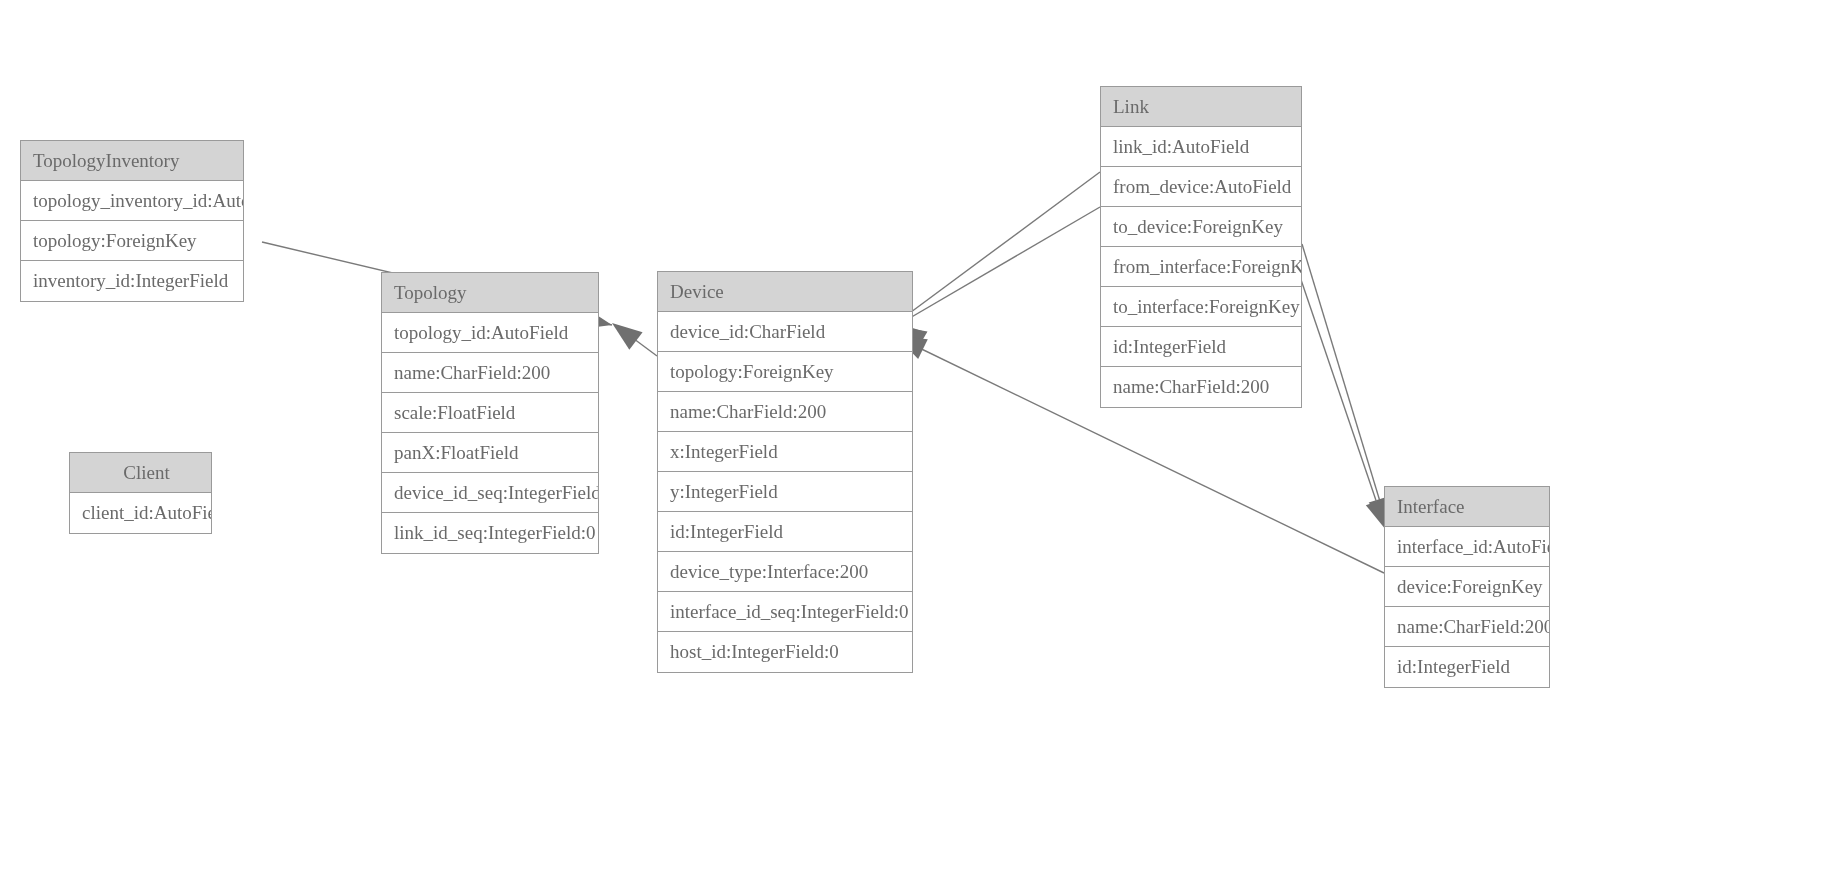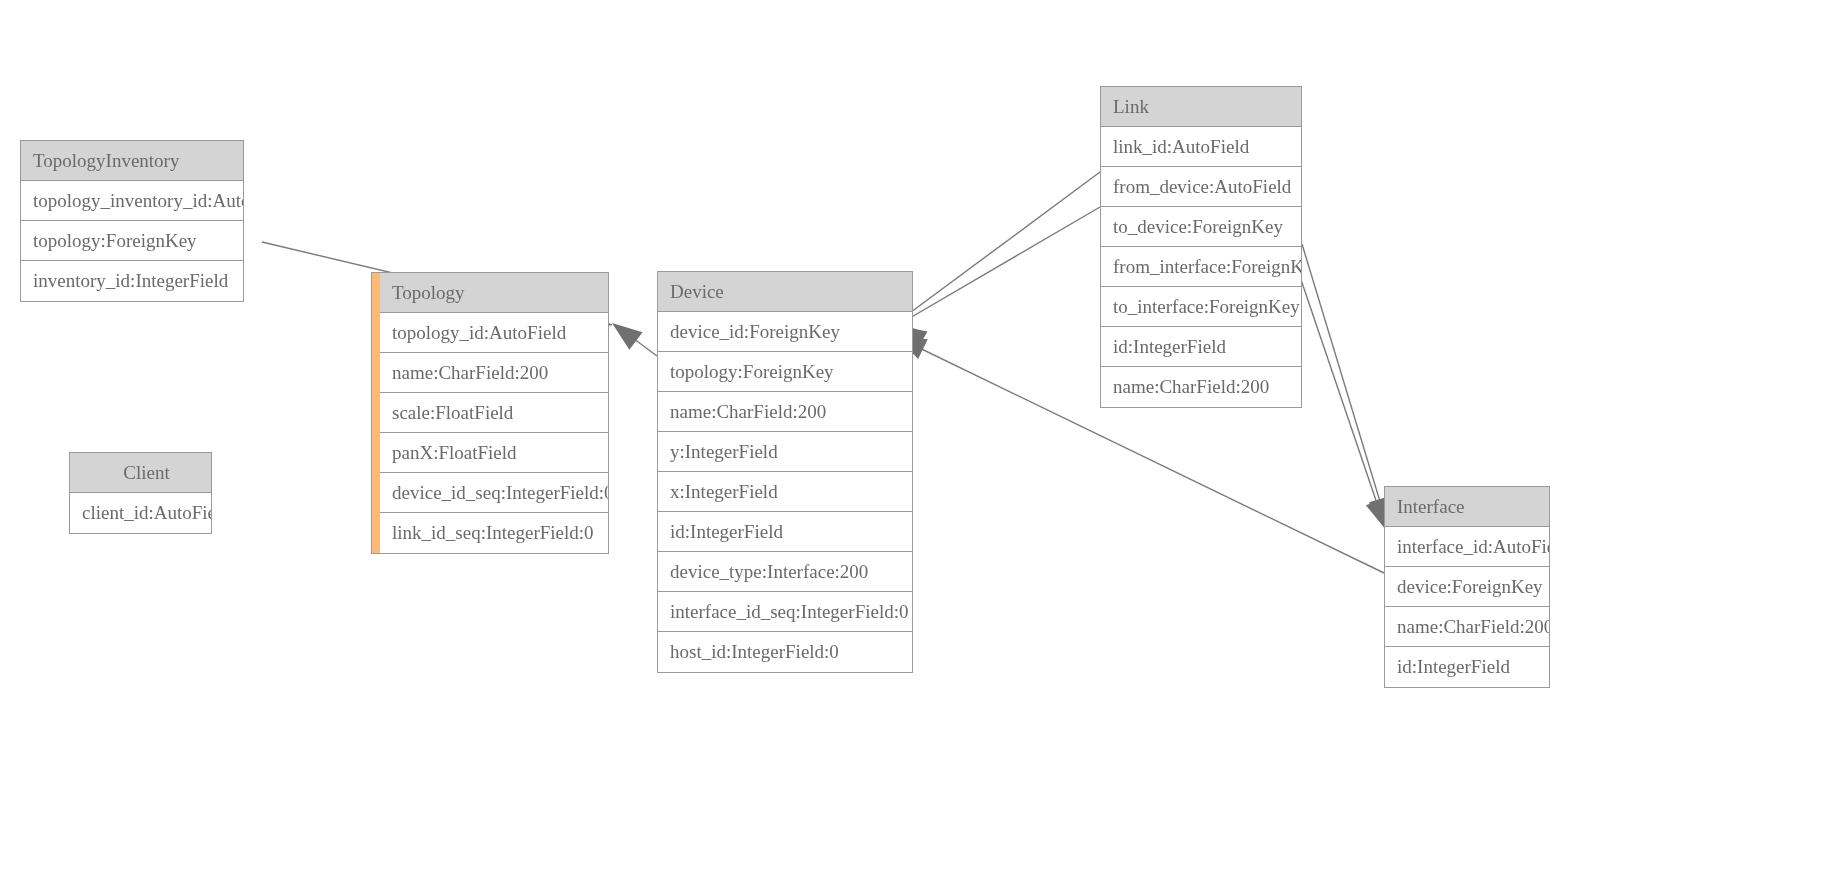--- a/index.html
+++ b/index.html
@@ -106,36 +106,36 @@
       <div class="entity" style="left: 20px; top: 140px; width: 224px;">
         <div class="entity-header">TopologyInventory</div>
         <div class="entity-field">topology_inventory_id:AutoField</div>
         <div class="entity-field">topology:ForeignKey</div>
         <div class="entity-field last">inventory_id:IntegerField</div>
       </div>
       <div class="entity" style="left: 69px; top: 452px; width: 143px; text-align: center;">
         <div class="entity-header">Client</div>
         <div class="entity-field last">client_id:AutoField</div>
       </div>
-      <div class="entity" style="left: 371px; top: 272px; width: 238px; padding-left: 8px;">
+      <div class="entity" style="left: 381px; top: 272px; width: 218px;">
         <div class="entity-header">Topology</div>
         <div class="entity-field">topology_id:AutoField</div>
         <div class="entity-field">name:CharField:200</div>
         <div class="entity-field">scale:FloatField</div>
         <div class="entity-field">panX:FloatField</div>
         <div class="entity-field">device_id_seq:IntegerField:0</div>
         <div class="entity-field last">link_id_seq:IntegerField:0</div>
       </div>
       <div class="entity" style="left: 657px; top: 271px; width: 256px;">
         <div class="entity-header">Device</div>
-        <div class="entity-field">device_id:ForeignKey</div>
+        <div class="entity-field">device_id:CharField</div>
         <div class="entity-field">topology:ForeignKey</div>
         <div class="entity-field">name:CharField:200</div>
+        <div class="entity-field">x:IntegerField</div>
         <div class="entity-field">y:IntegerField</div>
-        <div class="entity-field">x:IntegerField</div>
         <div class="entity-field">id:IntegerField</div>
         <div class="entity-field">device_type:Interface:200</div>
         <div class="entity-field">interface_id_seq:IntegerField:0</div>
         <div class="entity-field last">host_id:IntegerField:0</div>
       </div>
       <div class="entity" style="left: 1100px; top: 86px; width: 202px;">
         <div class="entity-header">Link</div>
         <div class="entity-field">link_id:AutoField</div>
         <div class="entity-field">from_device:AutoField</div>
         <div class="entity-field">to_device:ForeignKey</div>

